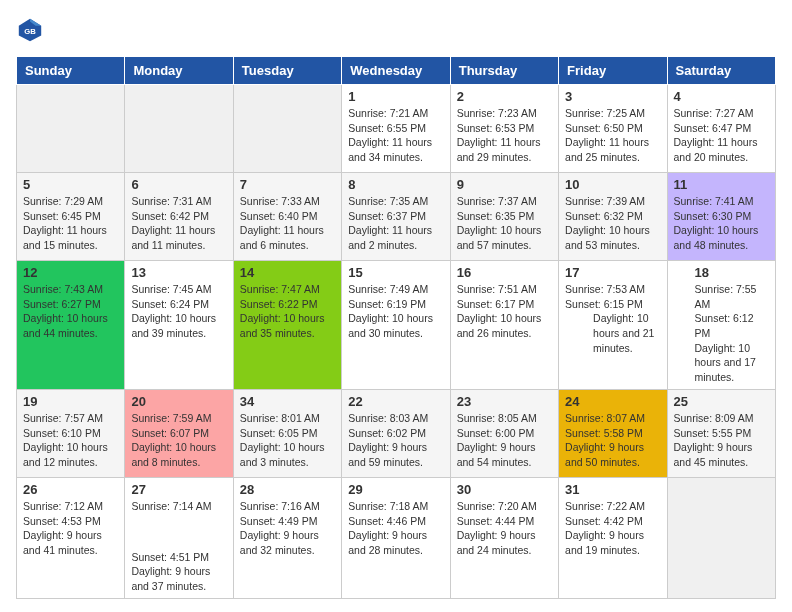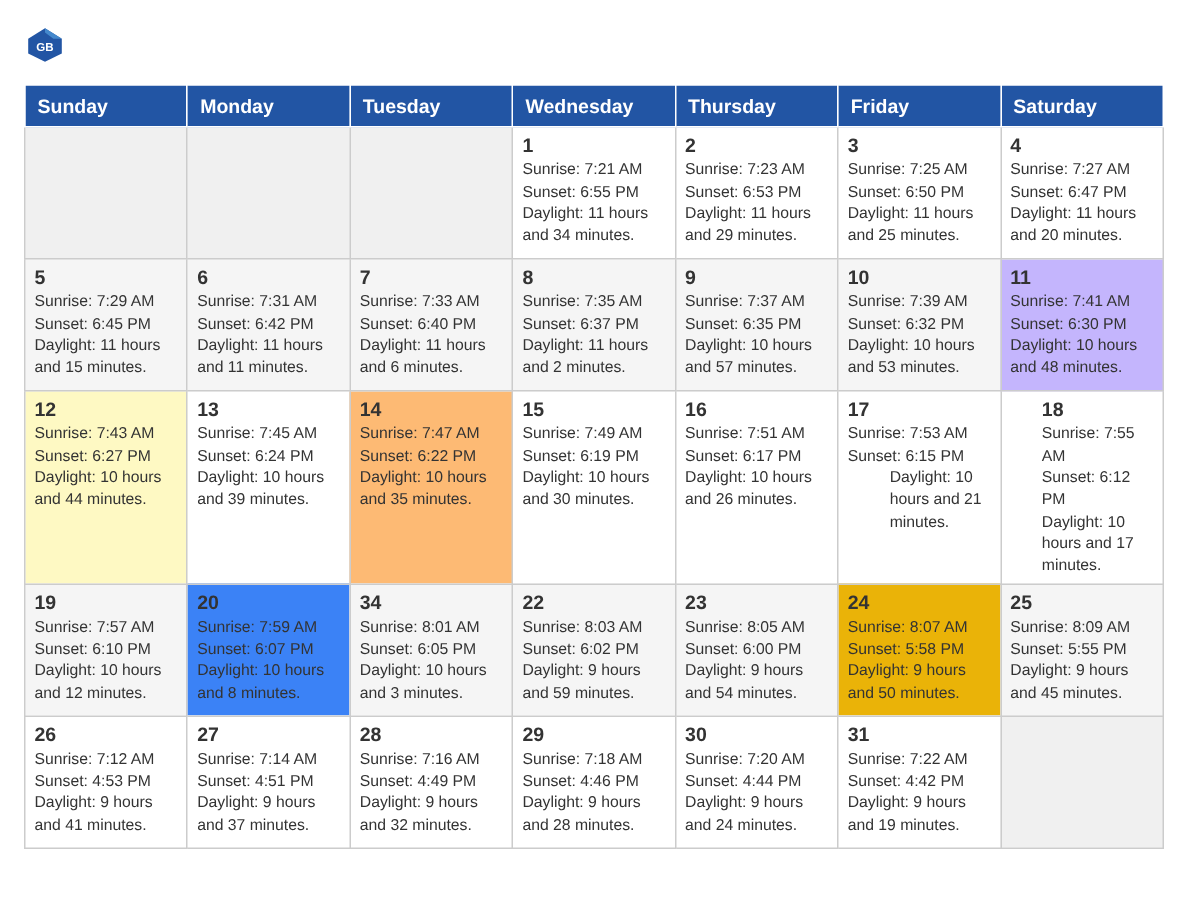--- a/index.html
+++ b/index.html
@@ -182,33 +182,33 @@
           <div style="line-height: 1.4;">Daylight: 10 hours and 53 minutes.</div>
         </td>
         <td style="background: #c4b5fd;">
           <span class="day-num">11</span>
           <div style="line-height: 1.4;">Sunrise: 7:41 AM</div>
           <div style="line-height: 1.4;">Sunset: 6:30 PM</div>
           <div style="line-height: 1.4;">Daylight: 10 hours and 48 minutes.</div>
         </td>
       </tr>
       <tr>
-        <td style="background: #fef9c3;">
+        <td style="background: #22c55e;">
           <span class="day-num">12</span>
           <div style="line-height: 1.4;">Sunrise: 7:43 AM</div>
           <div style="line-height: 1.4;">Sunset: 6:27 PM</div>
           <div style="line-height: 1.4;">Daylight: 10 hours and 44 minutes.</div>
         </td>
         <td style="background: rgb(255, 255, 255);">
           <span class="day-num">13</span>
           <div style="line-height: 1.4;">Sunrise: 7:45 AM</div>
           <div style="line-height: 1.4;">Sunset: 6:24 PM</div>
           <div style="line-height: 1.4;">Daylight: 10 hours and 39 minutes.</div>
         </td>
-        <td style="background: #fdba74;">
+        <td style="background: #84cc16;">
           <span class="day-num">14</span>
           <div style="line-height: 1.4;">Sunrise: 7:47 AM</div>
           <div style="line-height: 1.4;">Sunset: 6:22 PM</div>
           <div style="line-height: 1.4;">Daylight: 10 hours and 35 minutes.</div>
         </td>
         <td style="background: rgb(255, 255, 255);">
           <span class="day-num">15</span>
           <div style="line-height: 1.4;">Sunrise: 7:49 AM</div>
           <div style="line-height: 1.4;">Sunset: 6:19 PM</div>
           <div style="line-height: 1.4;">Daylight: 10 hours and 30 minutes.</div>
@@ -232,21 +232,21 @@
           <div style="line-height: 1.4;">Daylight: 10 hours and 17 minutes.</div>
         </td>
       </tr>
       <tr>
         <td style="background: rgb(245, 245, 245);">
           <span class="day-num">19</span>
           <div style="line-height: 1.4;">Sunrise: 7:57 AM</div>
           <div style="line-height: 1.4;">Sunset: 6:10 PM</div>
           <div style="line-height: 1.4;">Daylight: 10 hours and 12 minutes.</div>
         </td>
-        <td style="background: #3b82f6;">
+        <td style="background: #fca5a5;">
           <span class="day-num">20</span>
           <div style="line-height: 1.4;">Sunrise: 7:59 AM</div>
           <div style="line-height: 1.4;">Sunset: 6:07 PM</div>
           <div style="line-height: 1.4;">Daylight: 10 hours and 8 minutes.</div>
         </td>
         <td style="background: rgb(245, 245, 245);">
           <span class="day-num">34</span>
           <div style="line-height: 1.4;">Sunrise: 8:01 AM</div>
           <div style="line-height: 1.4;">Sunset: 6:05 PM</div>
           <div style="line-height: 1.4;">Daylight: 10 hours and 3 minutes.</div>
@@ -279,21 +279,21 @@
       <tr>
         <td style="background: rgb(255, 255, 255);">
           <span class="day-num">26</span>
           <div style="line-height: 1.4;">Sunrise: 7:12 AM</div>
           <div style="line-height: 1.4;">Sunset: 4:53 PM</div>
           <div style="line-height: 1.4;">Daylight: 9 hours and 41 minutes.</div>
         </td>
         <td style="background: rgb(255, 255, 255);">
           <span class="day-num">27</span>
           <div style="line-height: 1.4;">Sunrise: 7:14 AM</div>
-          <div style="line-height: 1.4;">Sunset: 4:51 PM</div>
+          <div style="line-height: 1.4; margin-top: 36px;">Sunset: 4:51 PM</div>
           <div style="line-height: 1.4;">Daylight: 9 hours and 37 minutes.</div>
         </td>
         <td style="background: rgb(255, 255, 255);">
           <span class="day-num">28</span>
           <div style="line-height: 1.4;">Sunrise: 7:16 AM</div>
           <div style="line-height: 1.4;">Sunset: 4:49 PM</div>
           <div style="line-height: 1.4;">Daylight: 9 hours and 32 minutes.</div>
         </td>
         <td style="background: rgb(255, 255, 255);">
           <span class="day-num">29</span>

